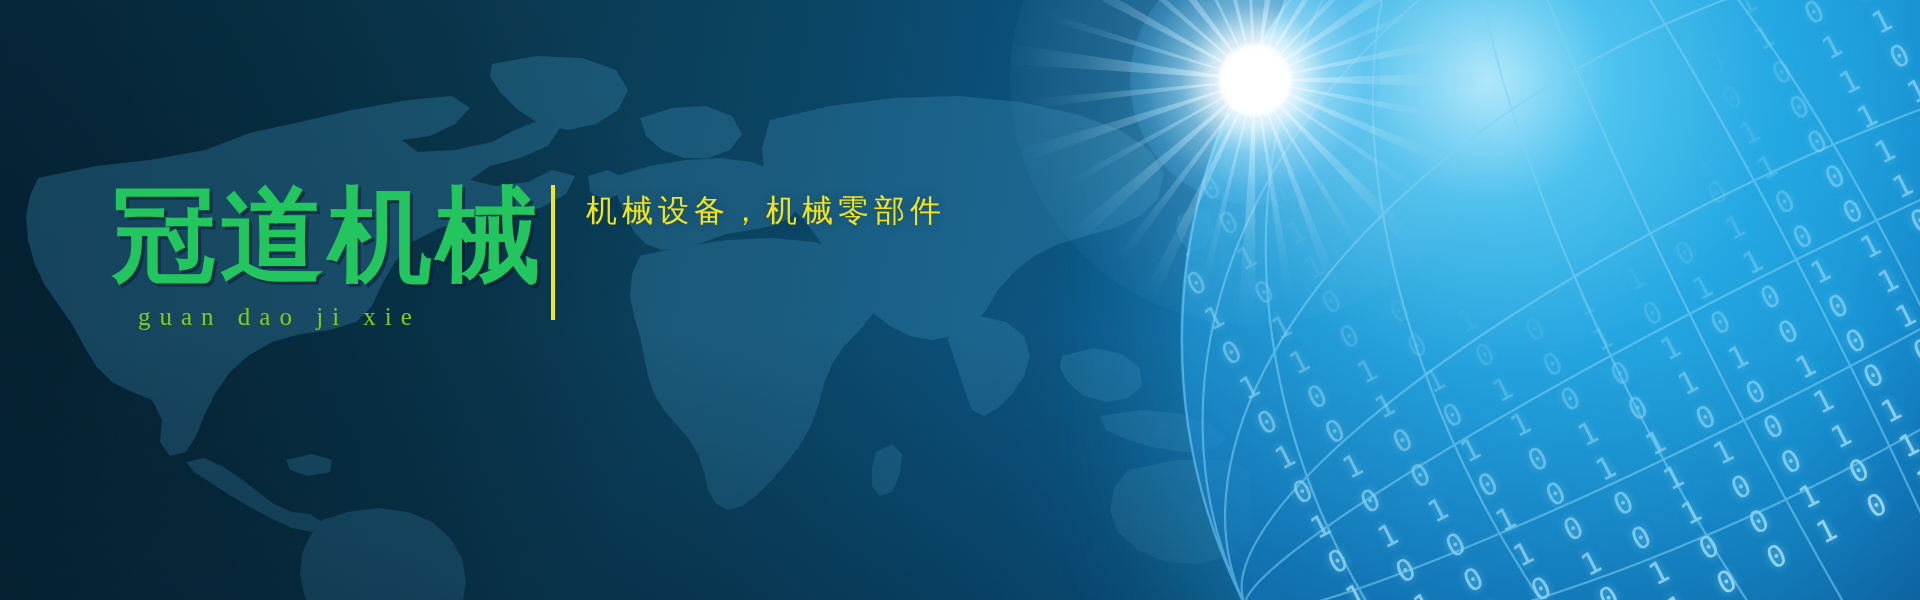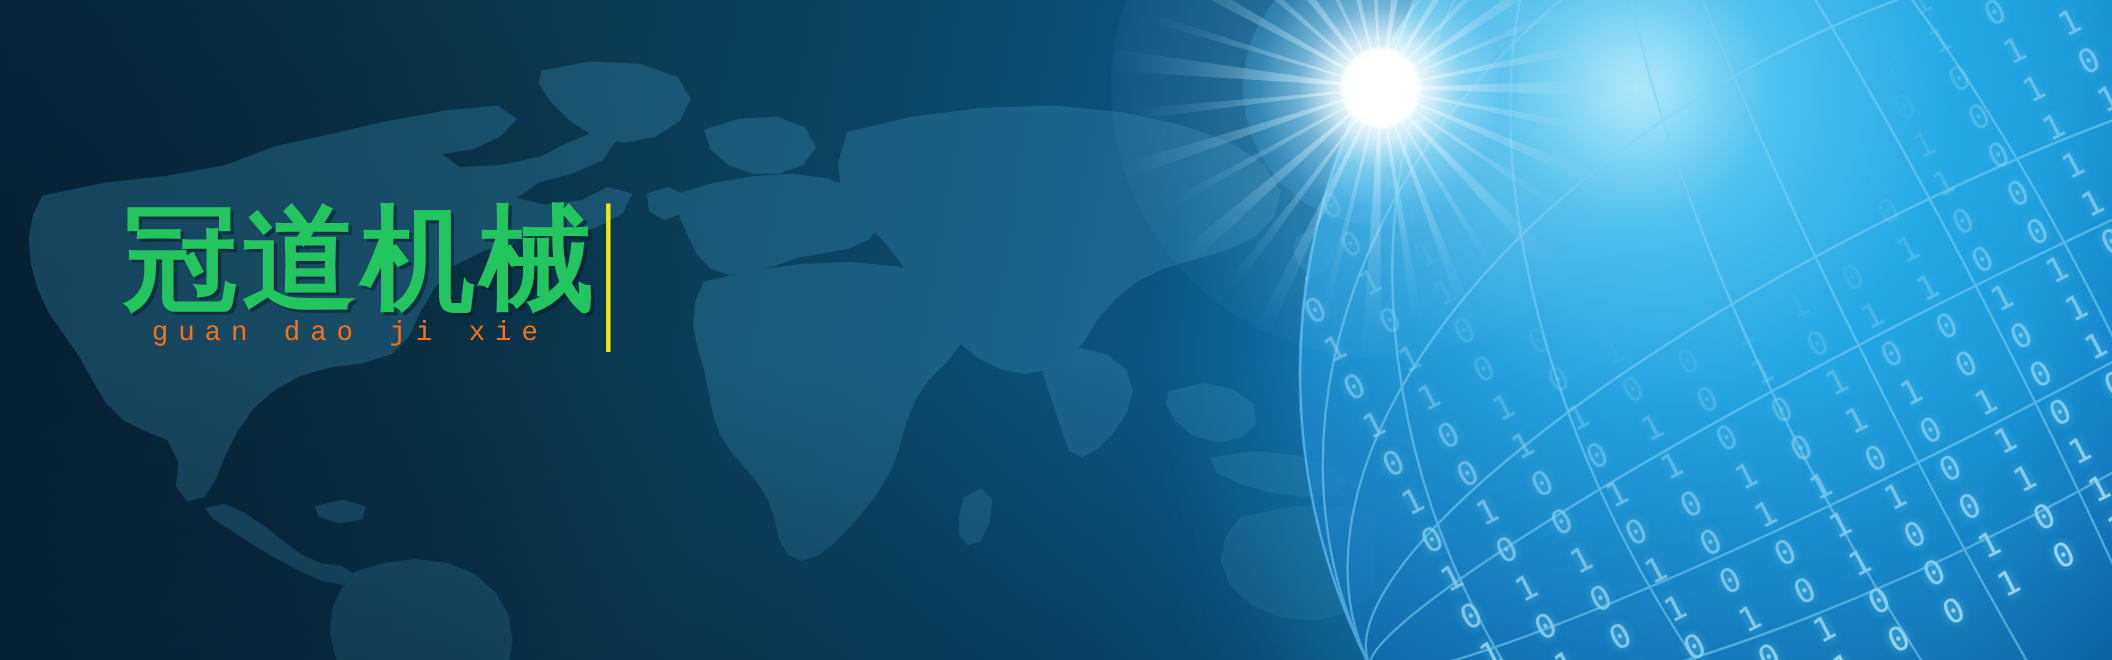--- a/index.html
+++ b/index.html
@@ -174,25 +174,25 @@
     font-family:"DejaVu Sans", sans-serif;
     font-size:104px;
     font-weight:bold;
     color:#22c55e;
     letter-spacing:4px;
     line-height:1.0;
     white-space:nowrap;
     text-shadow:3px 3px 0 rgba(3,28,44,0.55);
   }
   .logo-py {
-    margin-top:1px;
+    margin-top:16px;
     margin-left:26px;
-    font-family:Liberation Mono, monospace;
+    font-family:Liberation Serif, serif;
     font-size:25px;
-    color:#f97316;
+    color:#84cc16;
     letter-spacing:9px;
     white-space:nowrap;
   }
 
   .divider {
     position:absolute;
     left:551px; top:185px;
     width:4px; height:135px;
     background:#f2e71a;
   }
@@ -447,16 +447,17 @@
   <div class="content">
 
     <div class="logo-block">
       <div class="logo-cn">冠道机械</div>
       <div class="logo-py">guan dao ji xie</div>
     </div>
 
     <div class="divider"></div>
 
     <div class="taglines">
+      <div class="tagline">机械设备，机械零部件</div>
     </div>
 
   </div>
 </div>
 
 </body></html>

